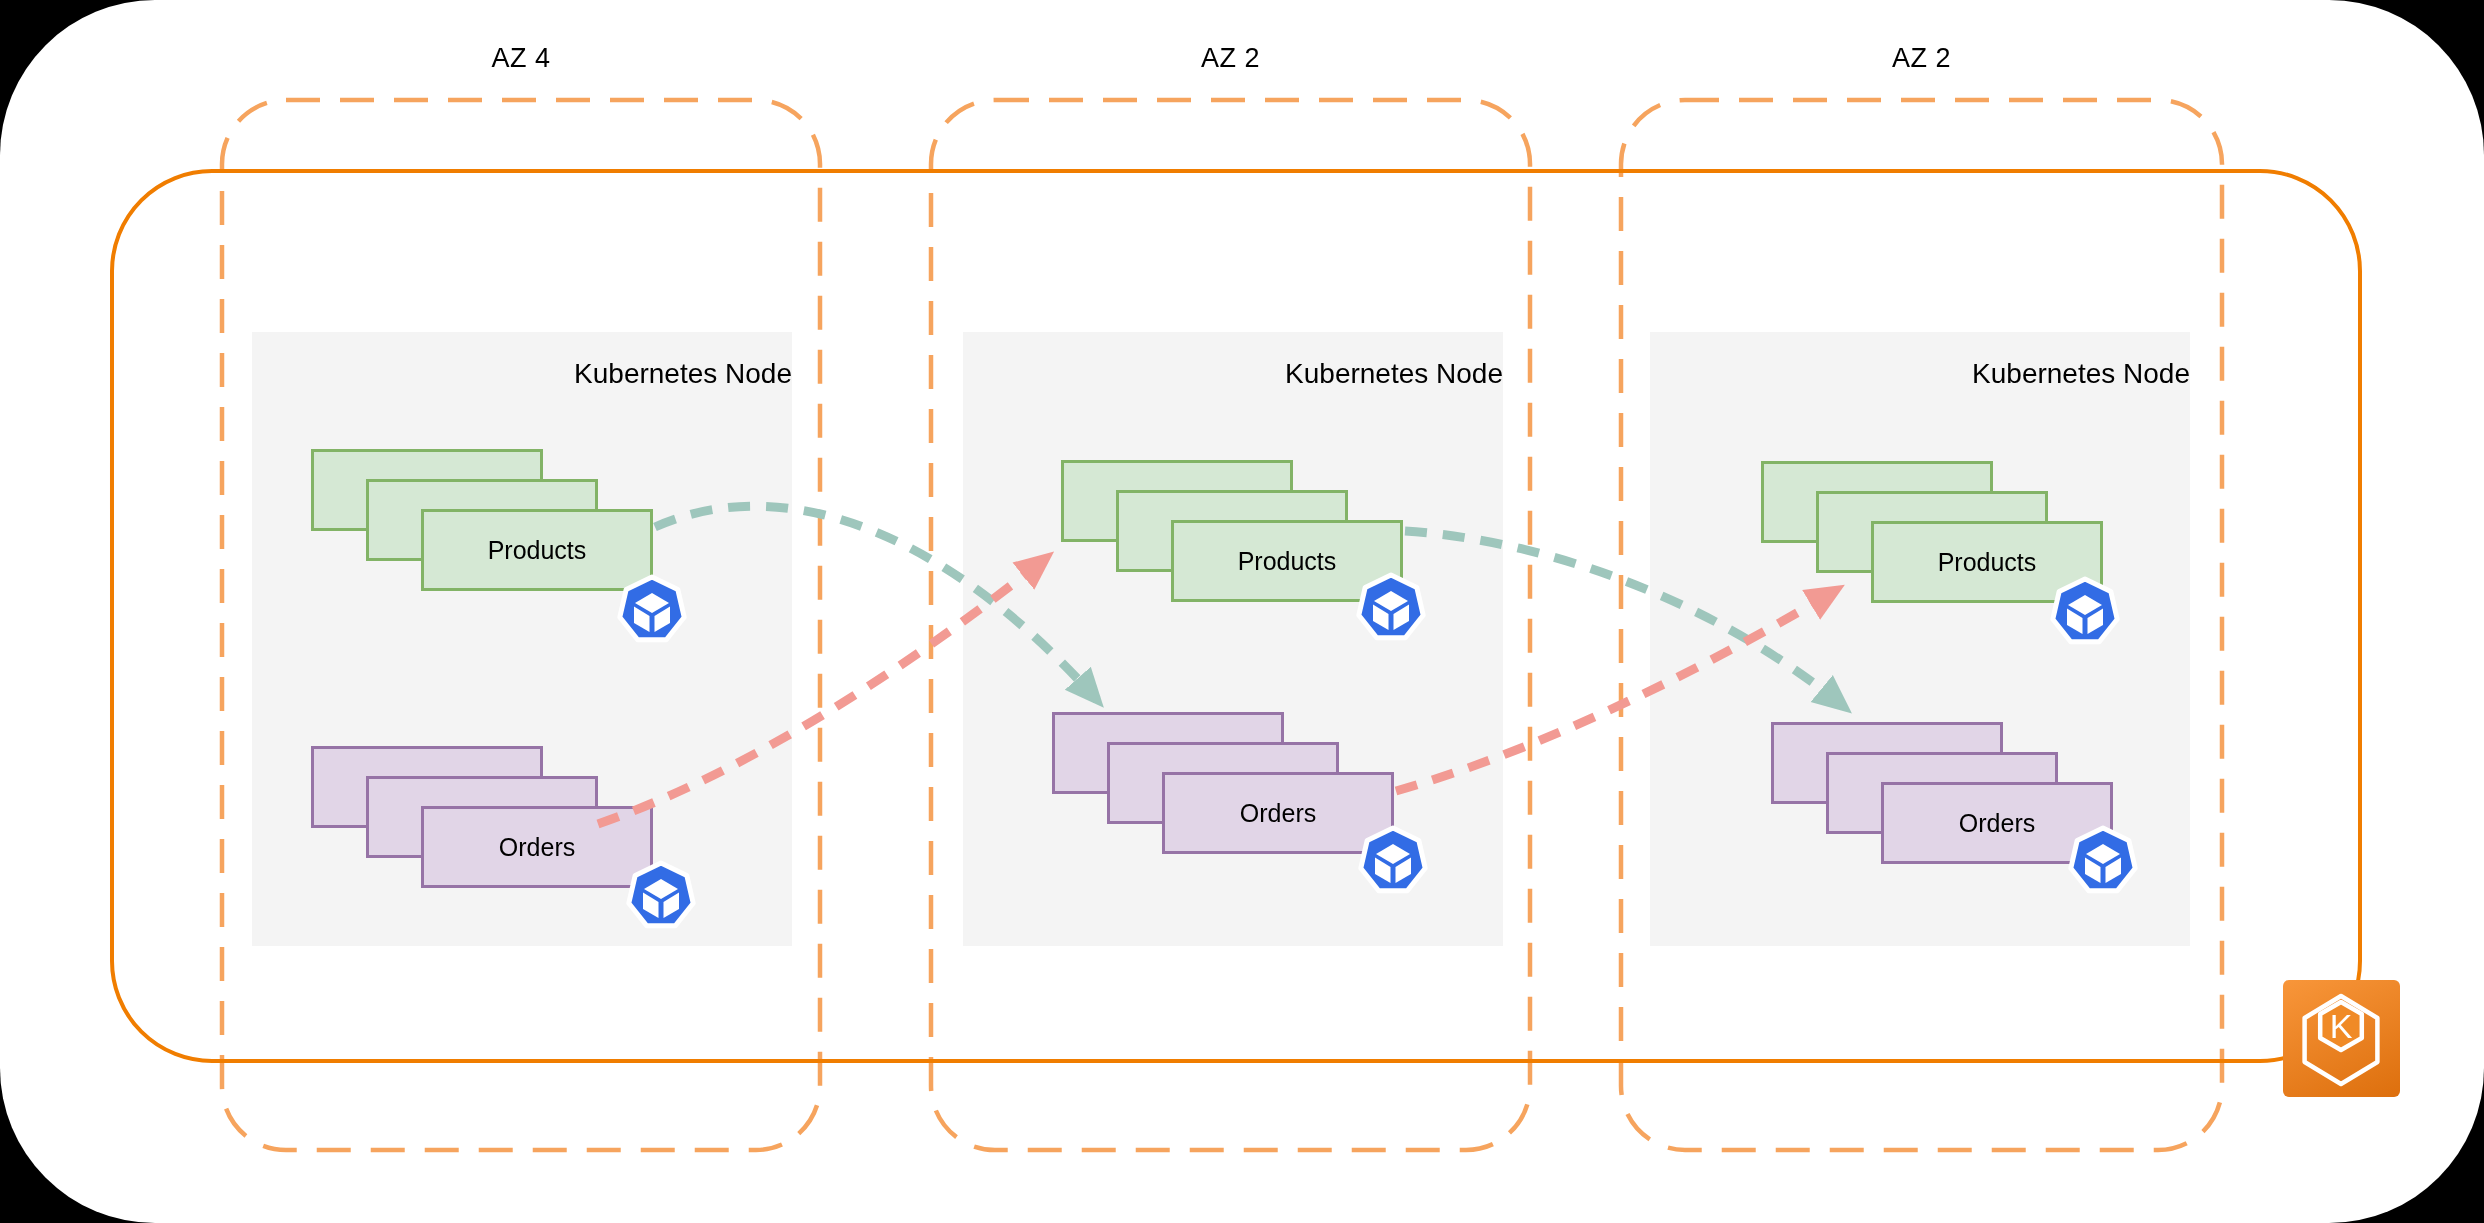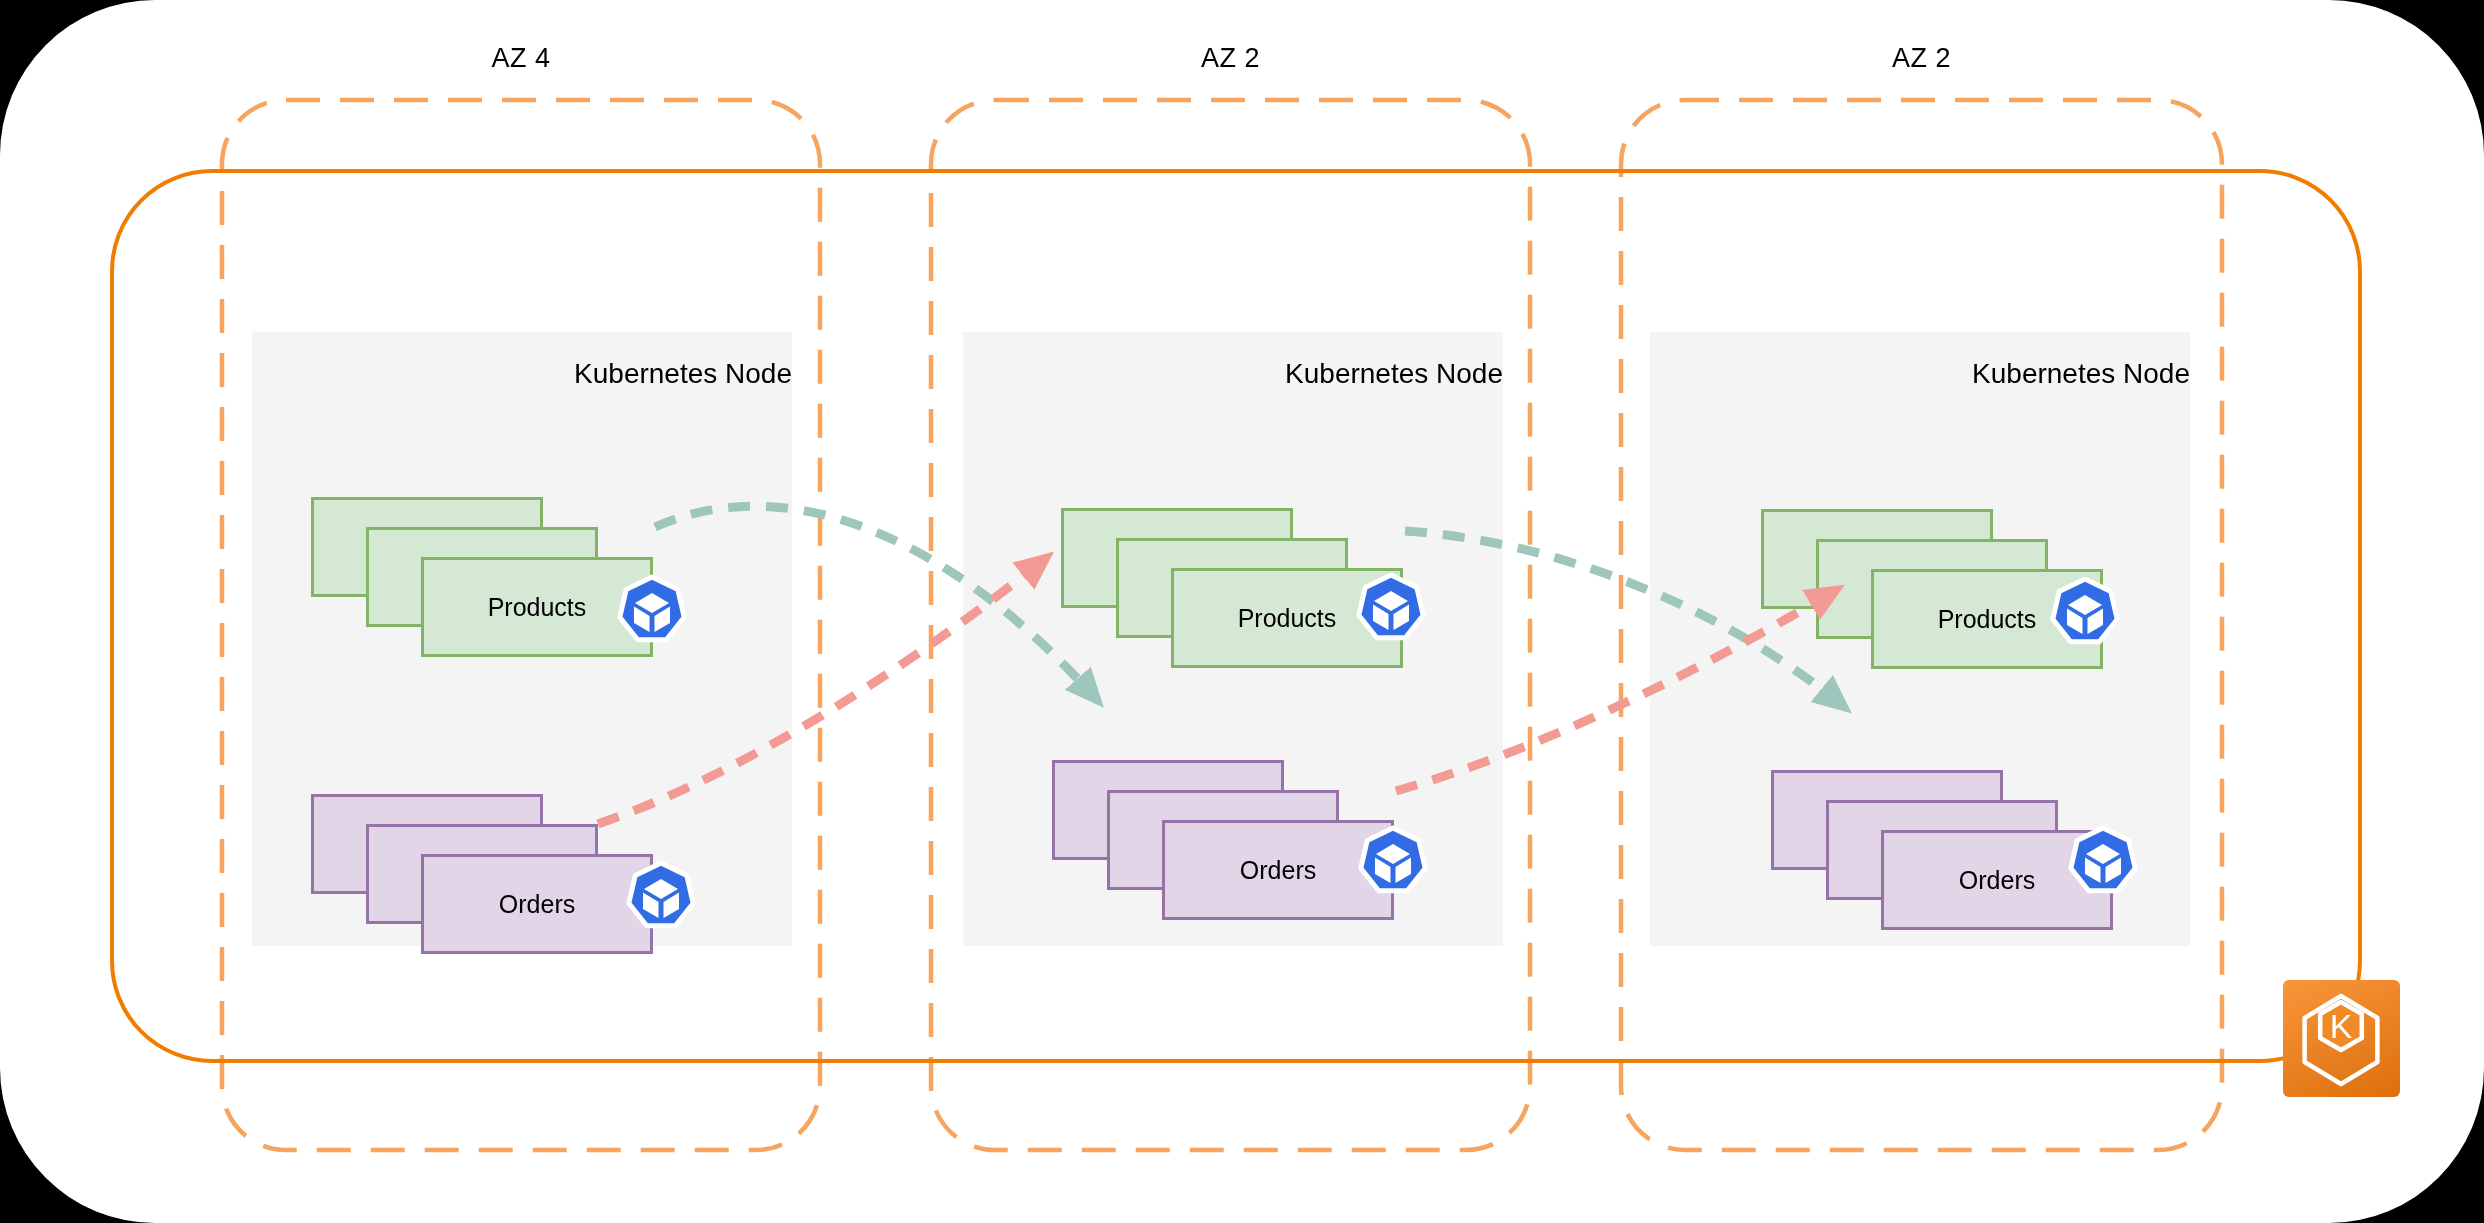--- a/index.html
+++ b/index.html
@@ -18,21 +18,21 @@
   .zone-rect{fill:none;stroke:var(--zone-border,#f6a45e);stroke-width:4.5;stroke-dasharray:34 20;}
   .cluster-rect{fill:none;stroke:var(--cluster-border,#f07d00);stroke-width:4;}
 
   
   .node{position:absolute;top:332px;width:540px;height:614px;background:var(--node-bg,#f4f4f4);}
   .node.n1{left:252px;} .node.n2{left:963px;} .node.n3{left:1650px;}
   .node-title{position:absolute;top:26px;left:0;right:0;text-align:right;font-size:28px;color:var(--label-color,#000);}
 
   
   .stack{position:absolute;width:342px;height:142px;}
-  .stack .layer{position:absolute;width:232px;height:100px;border:3px solid;box-sizing:border-box;margin-top:48px;}
+  .stack .layer{position:absolute;width:232px;height:82px;border:3px solid;box-sizing:border-box;}
   .stack .l1{left:0;top:0;}
   .stack .l2{left:55px;top:30px;}
   .stack .l3{left:110px;top:60px;display:flex;align-items:center;justify-content:center;
              font-size:25px;color:var(--label-color,#000);}
   .stack.green .layer{background:var(--products-fill,#d5e8d4);border-color:var(--products-border,#82b366);}
   .stack.purple .layer{background:var(--orders-fill,#e1d5e7);border-color:var(--orders-border,#9673a6);}
   .s1p{left:311px;top:449px;} .s1o{left:311px;top:746px;}
   .s2p{left:1061px;top:460px;} .s2o{left:1052px;top:712px;}
   .s3p{left:1761px;top:461px;} .s3o{left:1771px;top:722px;}
 

